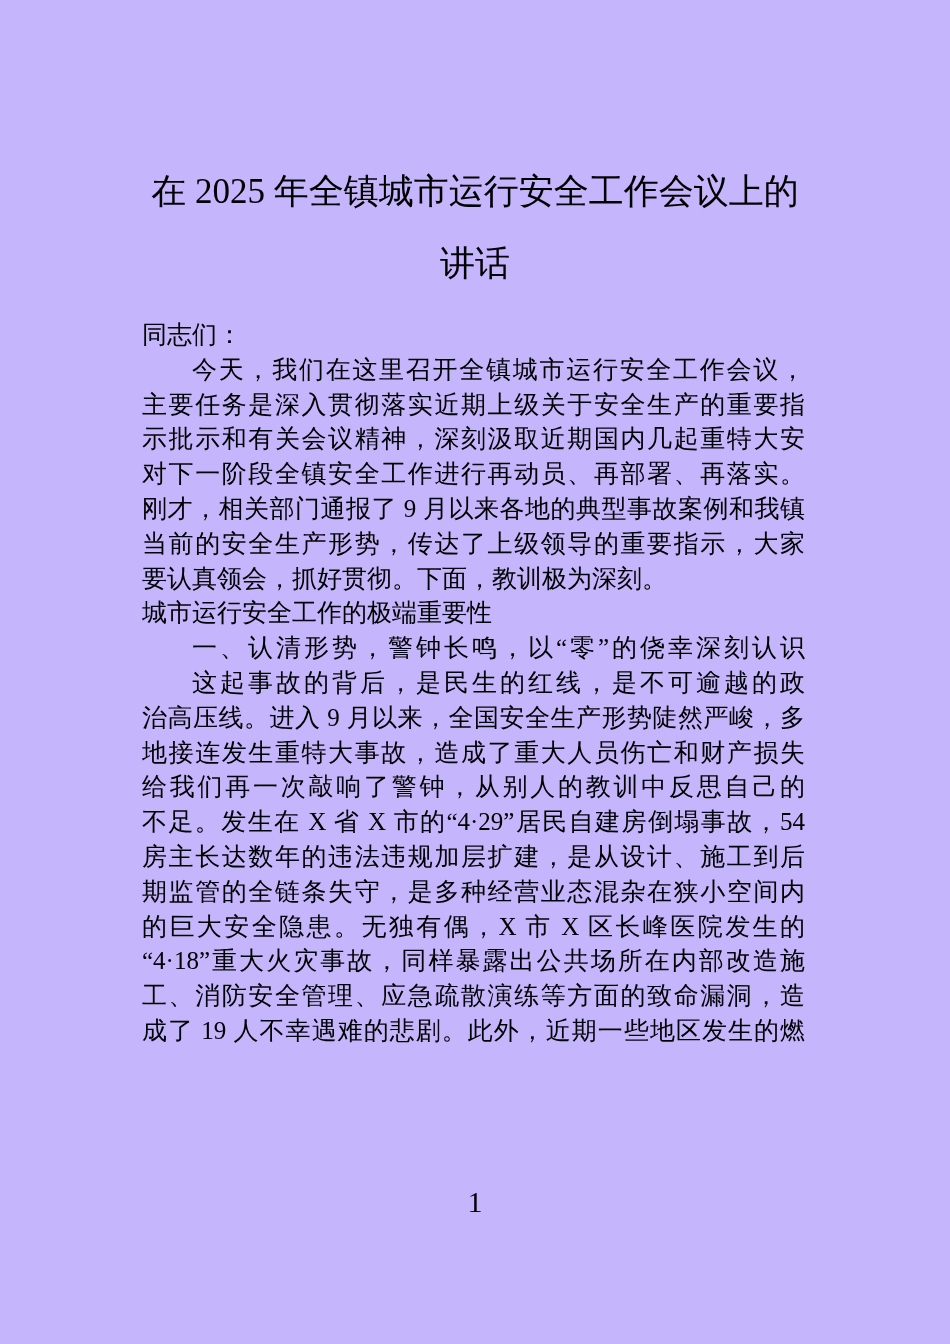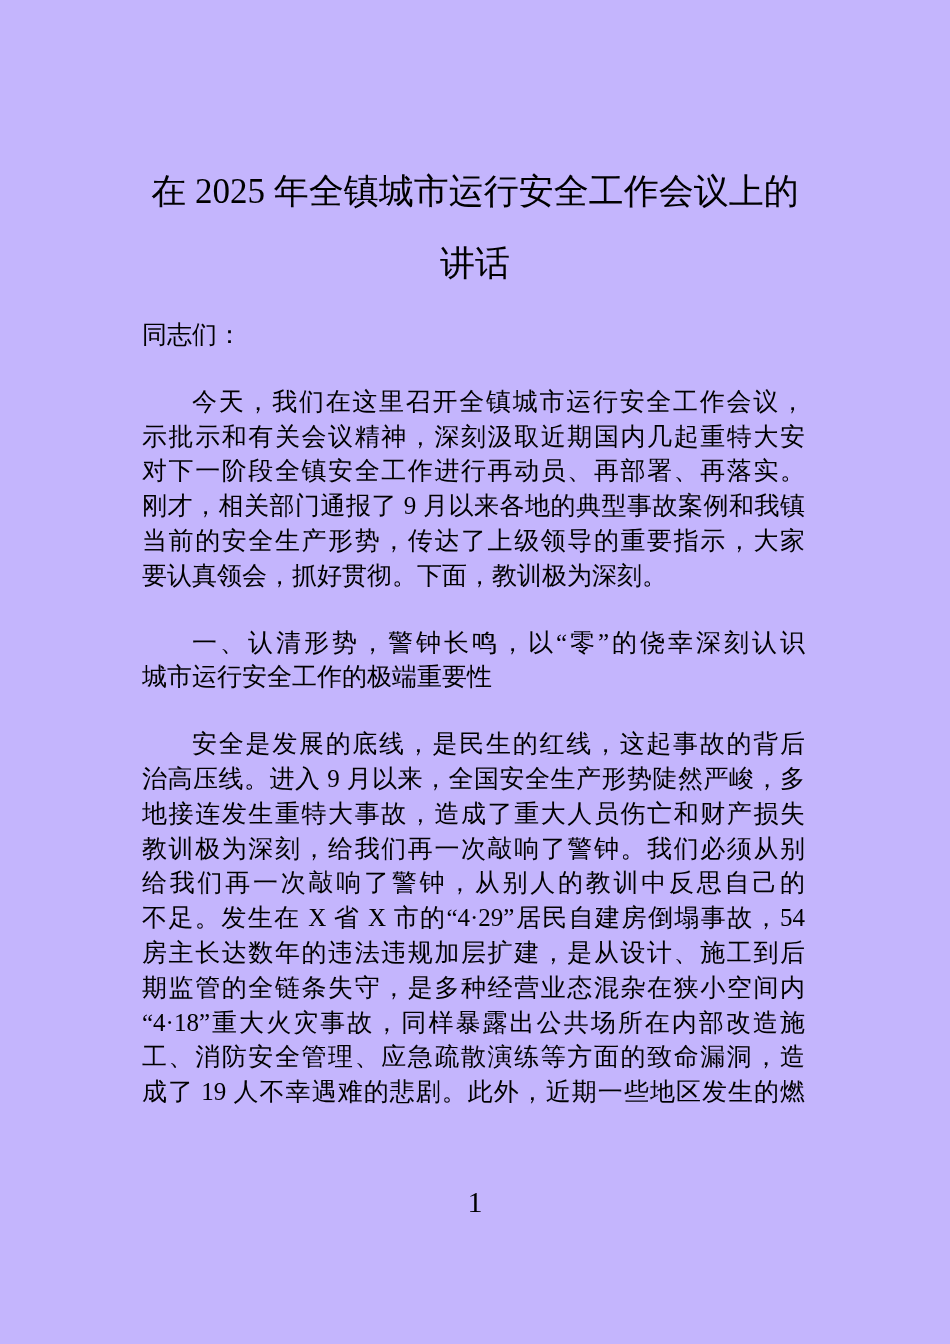--- a/index.html
+++ b/index.html
@@ -37,21 +37,20 @@
   }
   .line {
     text-align: left;
   }
   .line.justify {
     text-align: justify;
     text-align-last: justify;
   }
   .line.indent {
     text-indent: 2em;
-    margin-top: 32px;
   }
   .footer {
     position: absolute;
     top: 1186px;
     left: 0;
     width: 950px;
     text-align: center;
     font-size: 30px;
     line-height: 32px;
   }
@@ -60,33 +59,34 @@
 <body>
 
 <div class="page">
   <div class="title">
     <div class="title-line">在 2025 年全镇城市运行安全工作会议上的</div>
     <div class="title-line">讲话</div>
   </div>
   <div class="body-text" id="body-lines">
       <div class="line">同志们：</div>
       <div class="line indent justify">今天，我们在这里召开全镇城市运行安全工作会议，</div>
+      <div class="line justify">主要任务是深入贯彻落实近期上级关于安全生产的重要指</div>
       <div class="line justify">示批示和有关会议精神，深刻汲取近期国内几起重特大安</div>
       <div class="line justify">对下一阶段全镇安全工作进行再动员、再部署、再落实。</div>
       <div class="line justify">刚才，相关部门通报了 9 月以来各地的典型事故案例和我镇</div>
       <div class="line justify">当前的安全生产形势，传达了上级领导的重要指示，大家</div>
       <div class="line">要认真领会，抓好贯彻。下面，教训极为深刻。</div>
+      <div class="line">城市运行安全工作的极端重要性</div>
       <div class="line indent justify">一、认清形势，警钟长鸣，以“零”的侥幸深刻认识</div>
-      <div class="line">城市运行安全工作的极端重要性</div>
-      <div class="line indent justify">安全是发展的底线，是民生的红线，这起事故的背后</div>
+      <div class="line indent justify">这起事故的背后，是民生的红线，是不可逾越的政</div>
       <div class="line justify">治高压线。进入 9 月以来，全国安全生产形势陡然严峻，多</div>
       <div class="line justify">地接连发生重特大事故，造成了重大人员伤亡和财产损失</div>
-      <div class="line justify">教训极为深刻，给我们再一次敲响了警钟。我们必须从别</div>
       <div class="line justify">给我们再一次敲响了警钟，从别人的教训中反思自己的</div>
       <div class="line justify">不足。发生在 X 省 X 市的“4·29”居民自建房倒塌事故，54</div>
       <div class="line justify">房主长达数年的违法违规加层扩建，是从设计、施工到后</div>
       <div class="line justify">期监管的全链条失守，是多种经营业态混杂在狭小空间内</div>
+      <div class="line justify">的巨大安全隐患。无独有偶，X 市 X 区长峰医院发生的</div>
       <div class="line justify">“4·18”重大火灾事故，同样暴露出公共场所在内部改造施</div>
       <div class="line justify">工、消防安全管理、应急疏散演练等方面的致命漏洞，造</div>
       <div class="line justify">成了 19 人不幸遇难的悲剧。此外，近期一些地区发生的燃</div>
     </div>
   <div class="footer">1</div>
 </div>
 
 </body></html>

